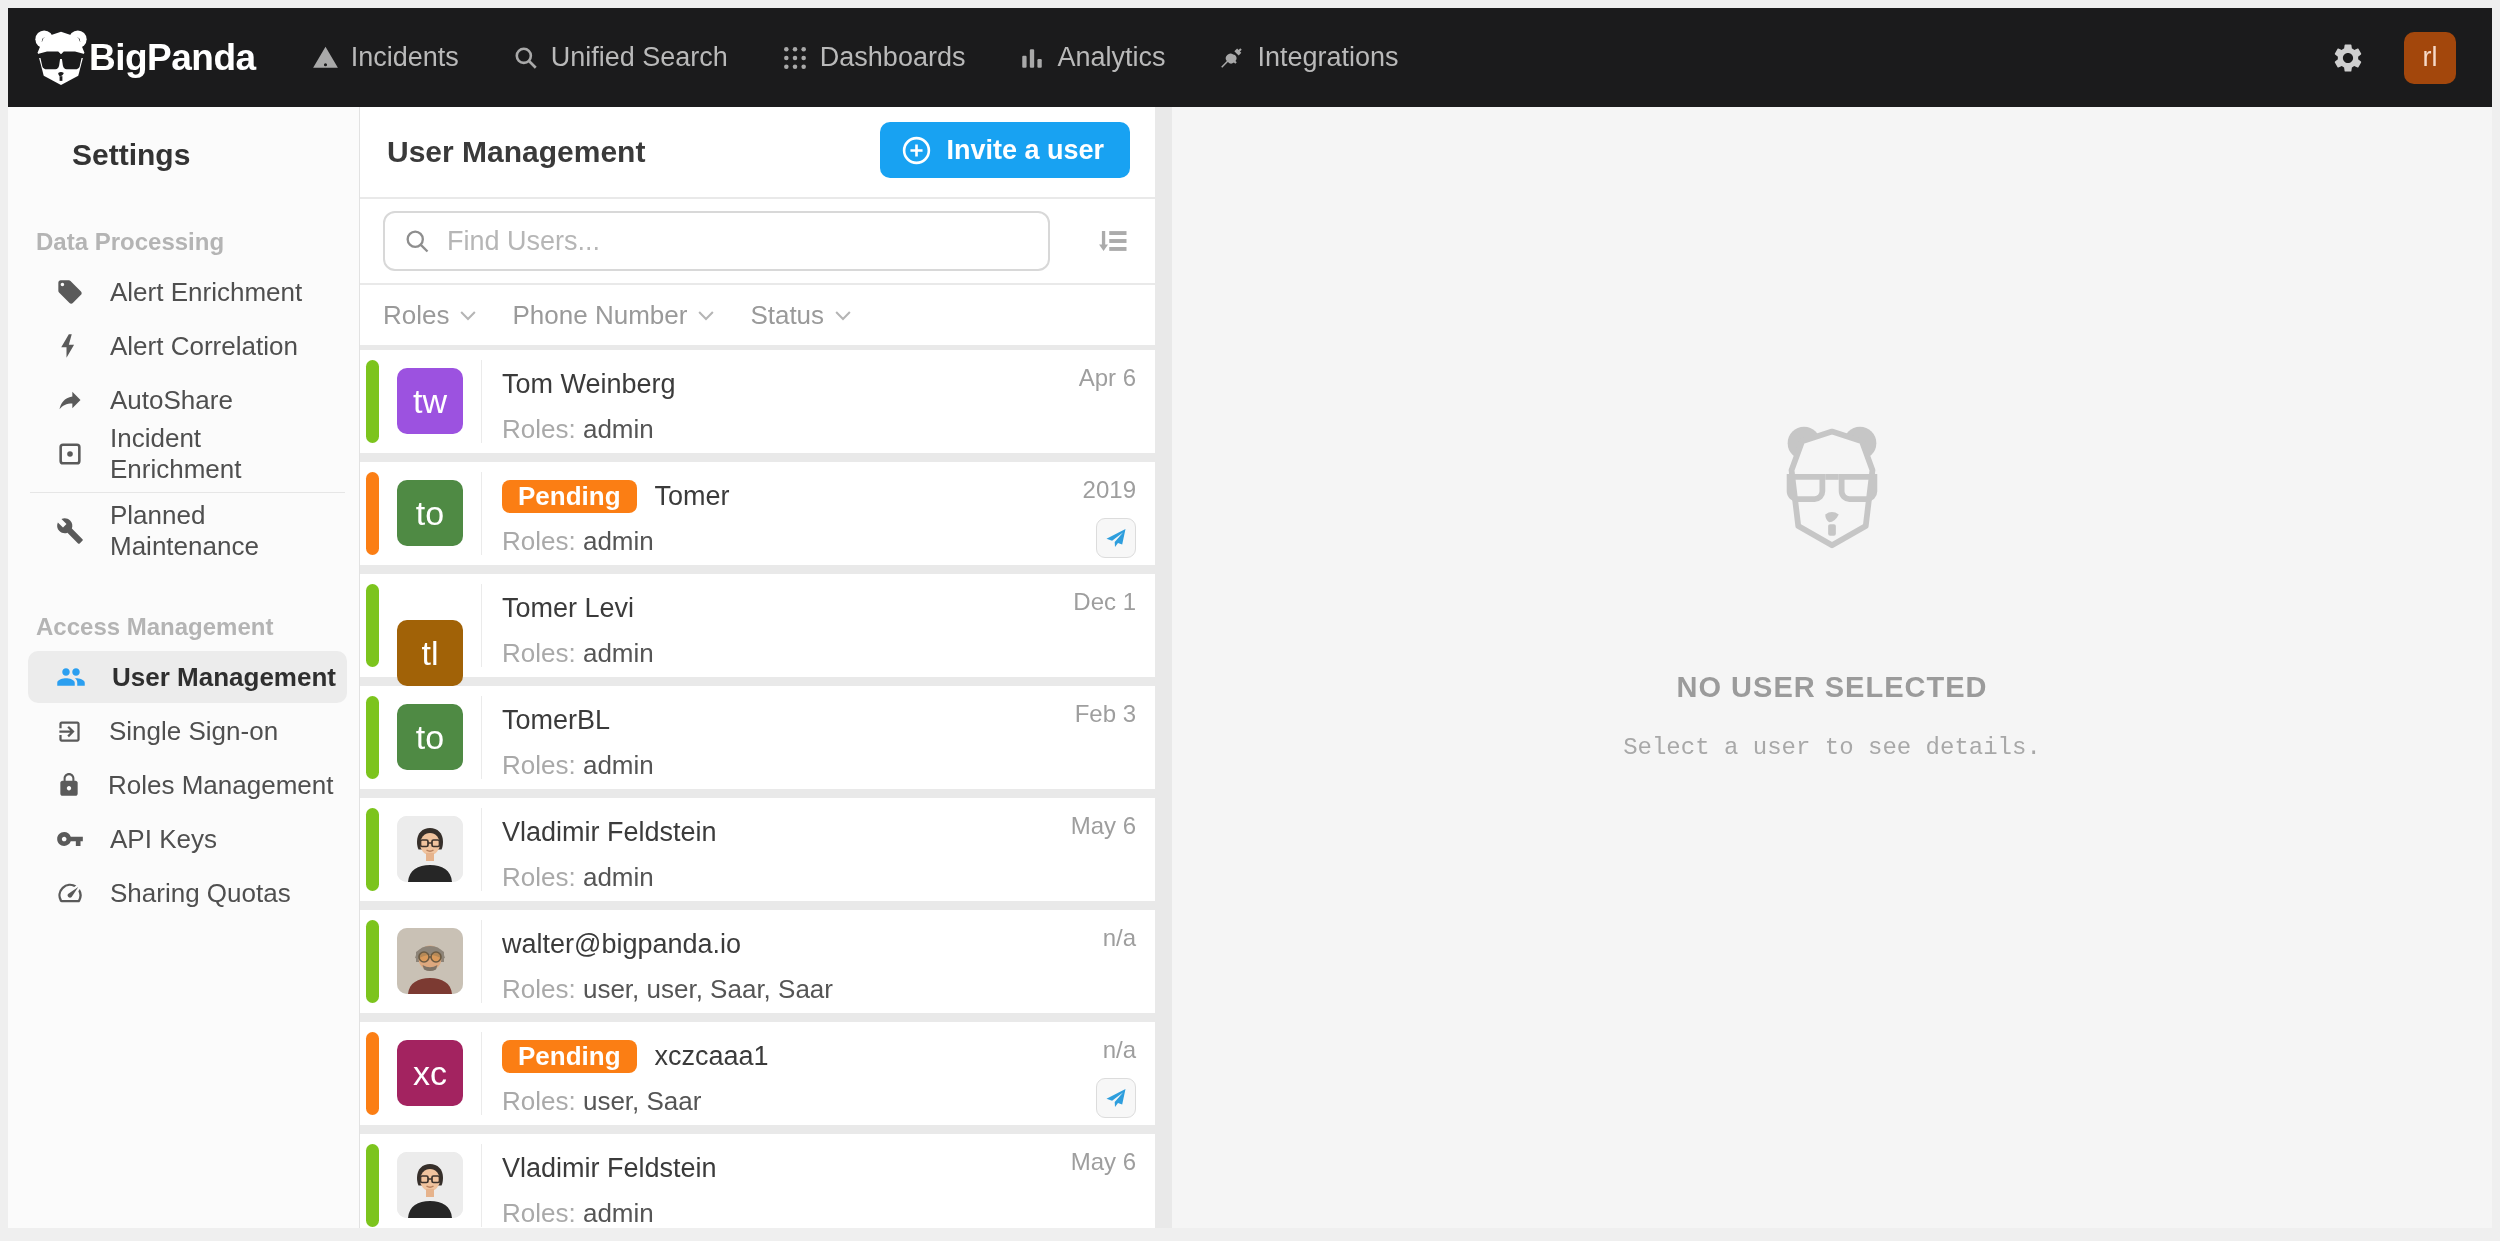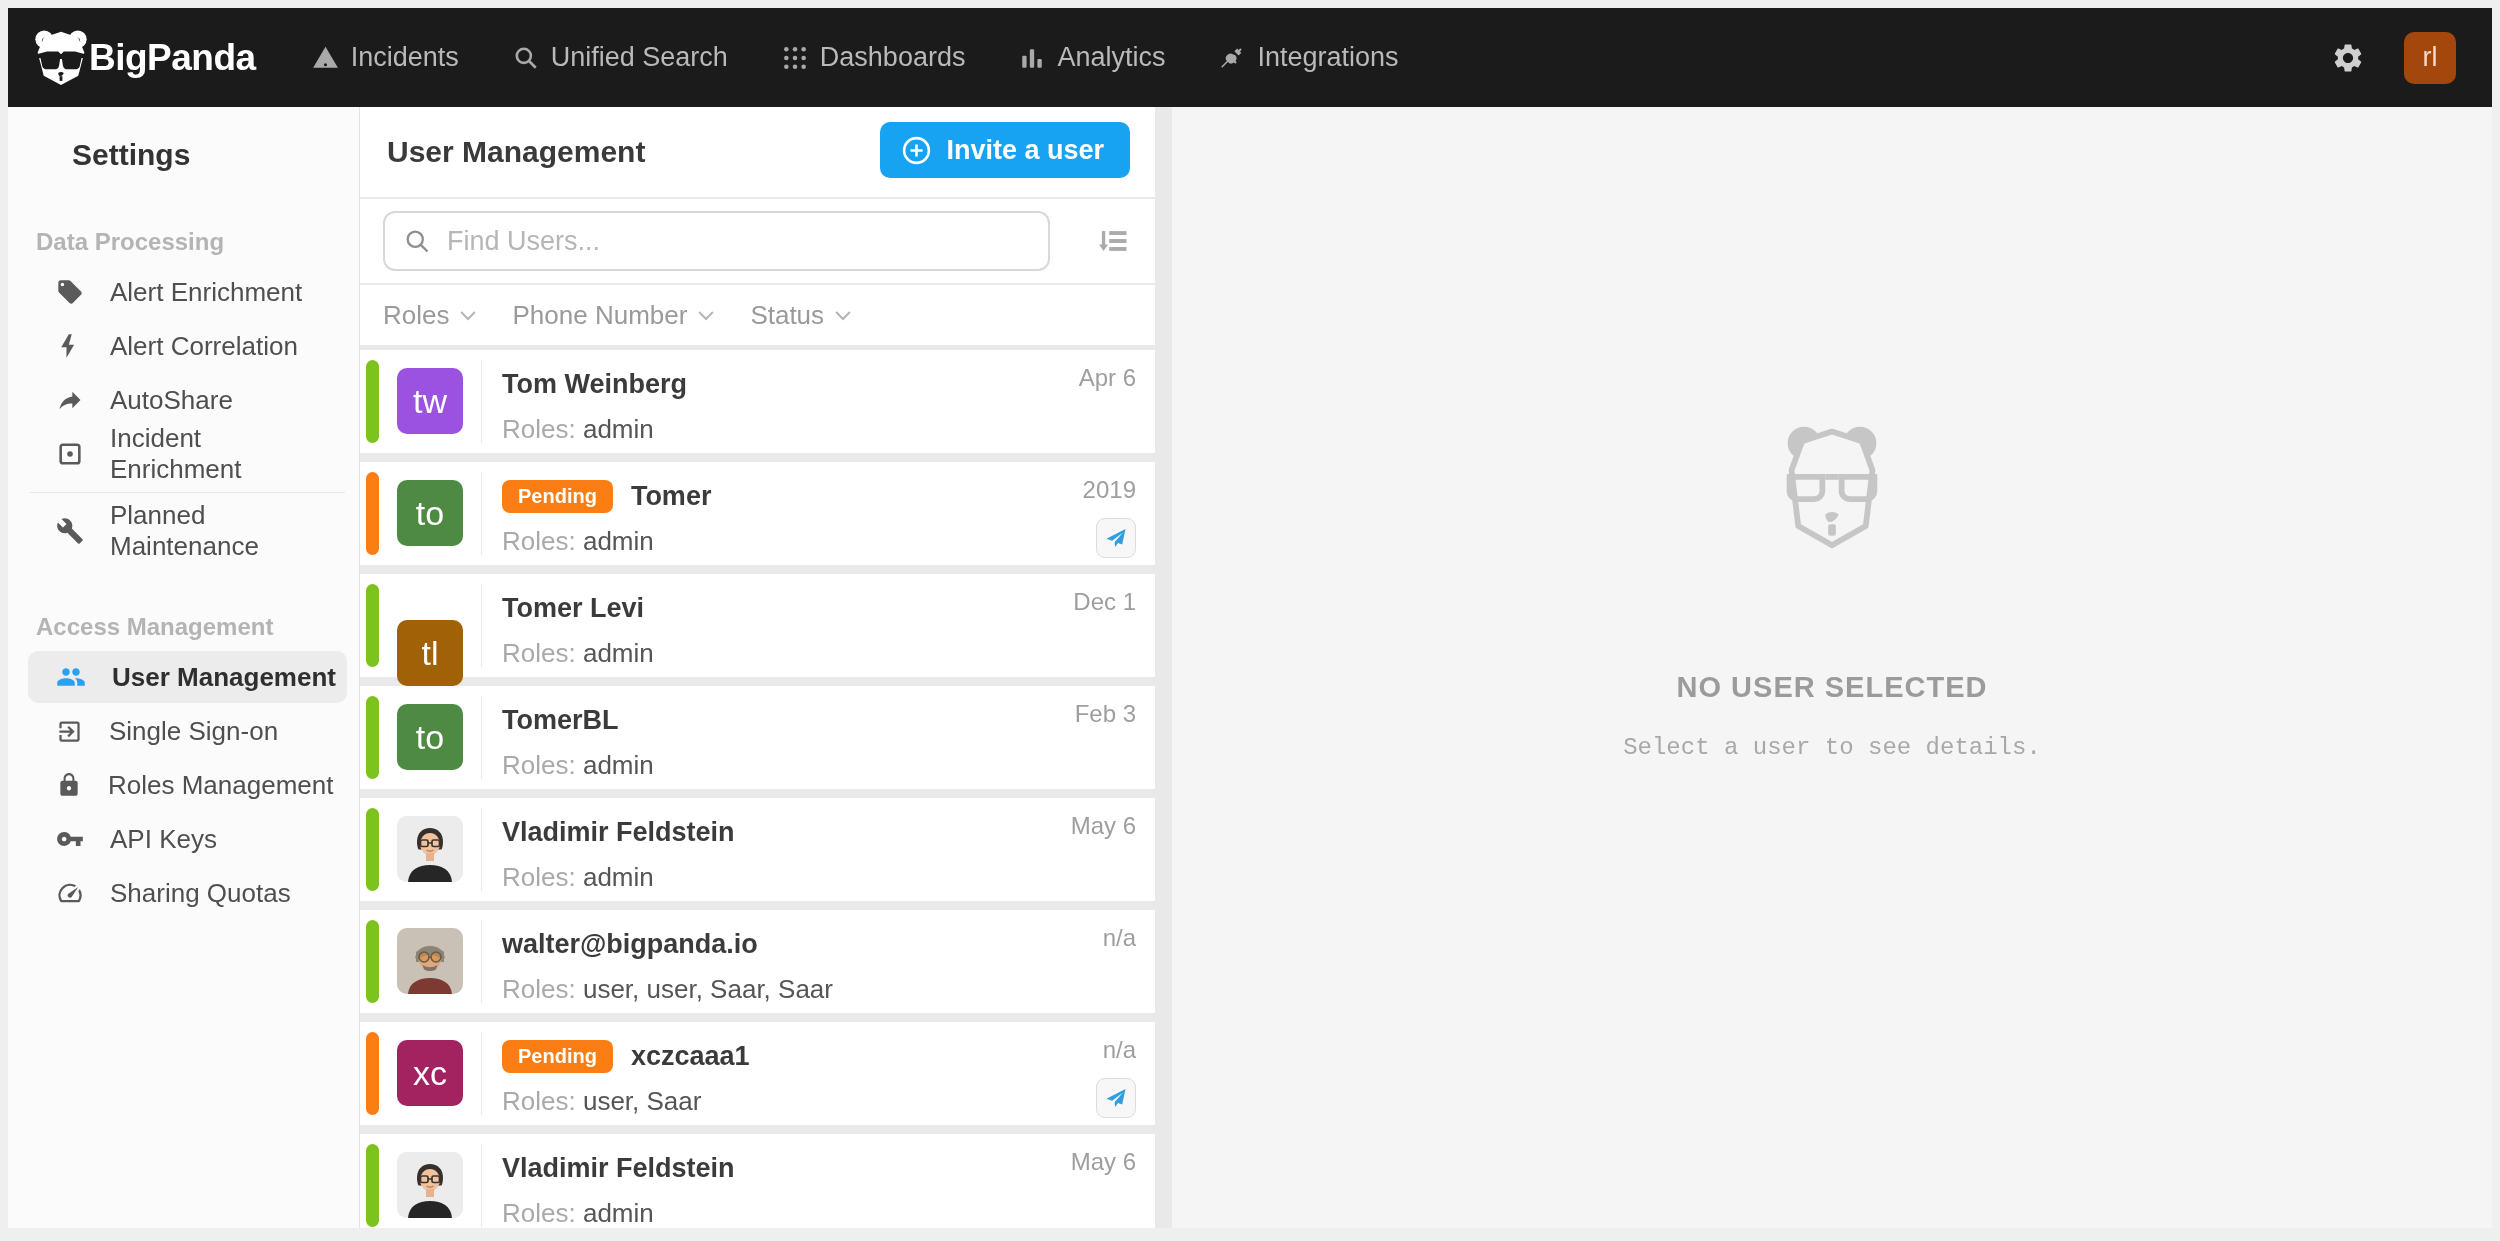--- a/index.html
+++ b/index.html
@@ -60,22 +60,22 @@
   .bar-green { background:#7cc41d; }
   .bar-orange { background:#fb7e14; }
   .uavatar { position:absolute; left:37px; top:18px; width:66px; height:66px; border-radius:10px; color:#fff;
              font-size:34px; display:flex; align-items:center; justify-content:center; overflow:hidden; }
   .av-purple { background:#9c52e0; } .av-green { background:#4f8a44; }
   .av-teal { background:#a16207;margin-top:28px; } .av-crimson { background:#a32360; }
   .av-photo { background:#e9e9e9; }
   .vline { position:absolute; left:121px; top:10px; bottom:10px; width:1px; background:#ebebeb; }
   .uinfo { position:absolute; left:142px; top:17px; }
   .nameline { display:flex; align-items:center; gap:18px; height:34px; }
-  .uname { font-size:27px; font-weight:bold; color:#3b3b3b; white-space:nowrap; }
-  .pending { background:#fb7e14; color:#fff; font-size:20px; font-weight:bold; height:33px; line-height:33px;
+  .uname { font-size:27px; font-weight:normal; color:#3b3b3b; white-space:nowrap; }
+  .pending { background:#fb7e14; color:#fff; font-size:26px; font-weight:bold; height:33px; line-height:33px;
              padding:0 16px; border-radius:8px; }
   .uroles { margin-top:13px; font-size:26px; color:#a9a9a9; white-space:nowrap; }
   .uroles b { font-weight:normal; color:#555; }
   .udate { position:absolute; top:14px; right:19px; font-size:24px; color:#9e9e9e; }
   .sendbtn { position:absolute; top:56px; right:19px; width:40px; height:40px; background:#f7f7f7;
              border:1px solid #dcdcdc; border-radius:9px; display:flex; align-items:center; justify-content:center; cursor:pointer; }
 
   
   .detail { flex:1; margin-left:17px; background:#f5f5f5; display:flex; flex-direction:column; align-items:center; }
   .empty-icon { margin-top:310px; }

